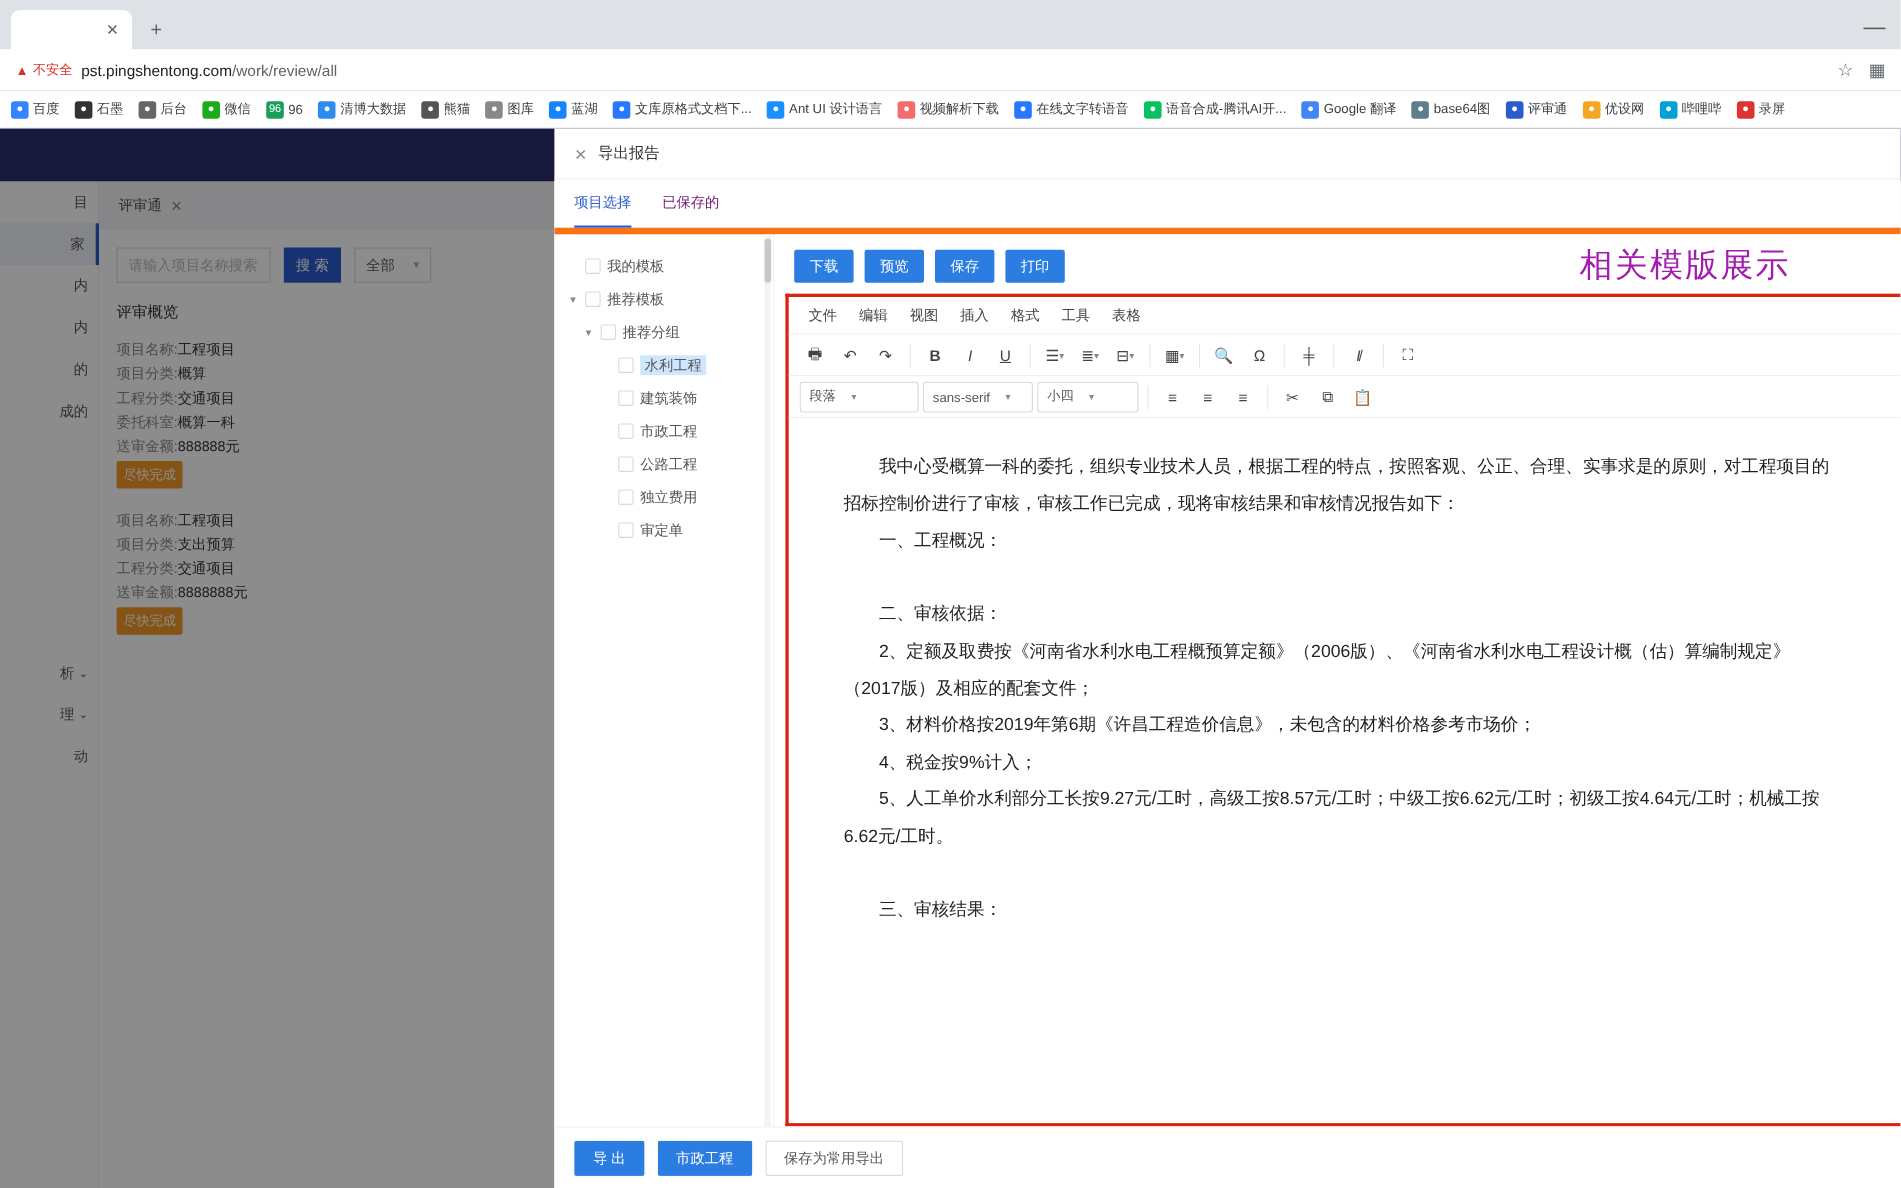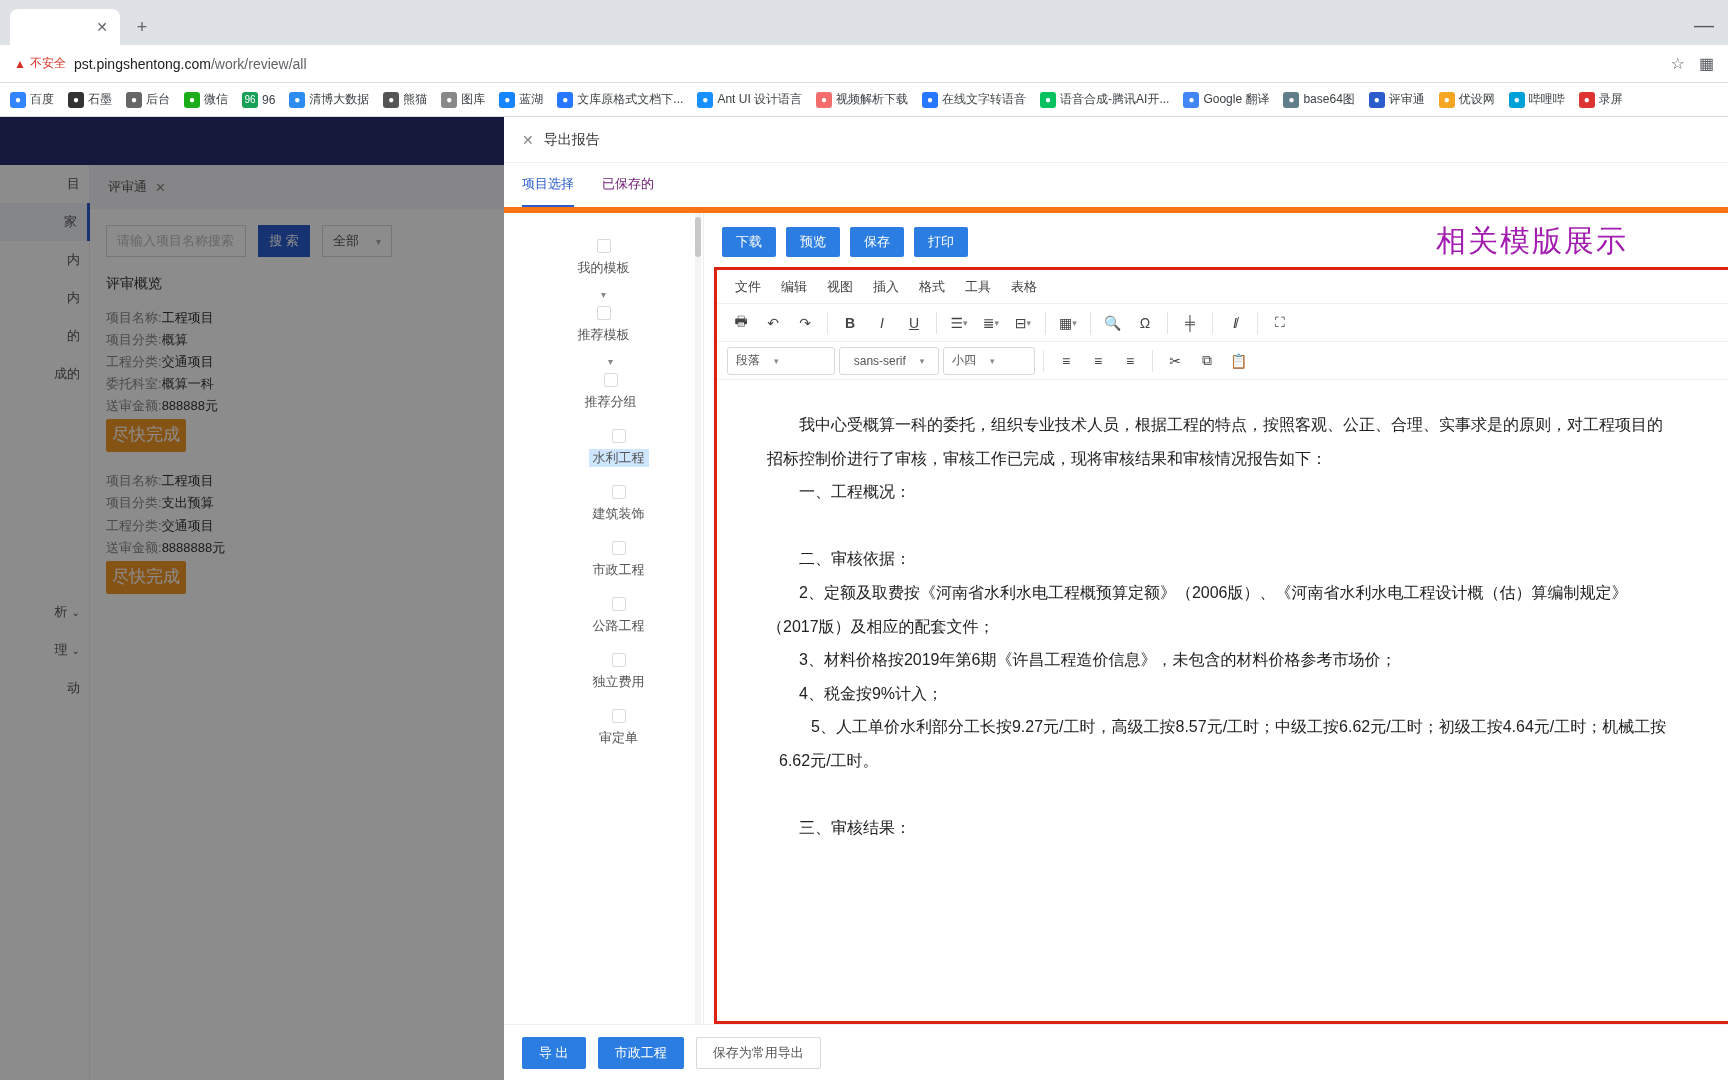--- a/index.html
+++ b/index.html
@@ -25,38 +25,38 @@
 .app-tab .tx { color:#888; }
 .content-area { padding: 16px; }
 .search-row { display: flex; gap: 12px; align-items: center; margin-bottom: 18px; }
 .search-input { width: 140px; height: 32px; border: 1px solid #d9d9d9; padding: 0 10px; font-size: 13px; color: #999; background:#fff; display:flex; align-items:center; }
 .search-btn { width: 52px; height: 32px; background: #2b5cce; color: #fff; font-size: 13px; border: none; display:flex; align-items:center; justify-content:center; }
 .filter-sel { width: 70px; height: 32px; border: 1px solid #d9d9d9; font-size: 13px; color: #555; background:#fff; display:flex; align-items:center; padding:0 10px; justify-content:space-between; }
 .section-title { font-size: 14px; color: #333; margin-bottom: 14px; }
 .proj { margin-bottom: 18px; font-size: 13px; color: #555; line-height: 1.7; }
 .proj .lbl { color: #888; }
 .proj .val { color: #333; }
-.badge { display: inline-block; background: #f39826; color: #fff; font-size: 17px; padding: 2px 6px; border-radius: 2px; margin-top: 2px; }
+.badge { display: inline-block; background: #f39826; color: #fff; font-size: 12px; padding: 2px 6px; border-radius: 2px; margin-top: 2px; }
 .left-nav { position: absolute; left: 0; top: 165px; width: 90px; z-index: 3; }
 .nav-item { height: 38px; display: flex; align-items: center; justify-content: flex-end; padding-right: 10px; font-size: 13px; color: #555; }
 .nav-item.active { background: #f0f3f9; border-right: 3px solid #2b5cce; }
 .nav-caret { font-size:10px; margin-left:4px; }
 
 .modal { position: absolute; left: 504px; top: 117px; right: 0; bottom: 0; background: #fff; z-index: 10; display: flex; flex-direction: column; }
 .modal-head { height: 46px; display: flex; align-items: center; padding: 0 18px; gap: 10px; border-bottom: 1px solid #f0f0f0; }
 .modal-close { font-size: 14px; color: #888; cursor: pointer; }
 .modal-title { font-size: 14px; color: #333; }
 .modal-tabs { display: flex; padding: 0 18px; gap: 28px; border-bottom: 6px solid #f97316; }
 .mtab { padding: 12px 0; font-size: 13px; color: #701a75; cursor: pointer; }
 .mtab.active { color: #2b5cce; border-bottom: 2px solid #2b5cce; }
 .modal-body { flex: 1; display: flex; overflow: hidden; }
 .tree-pane { width: 200px; border-right: 1px solid #f0f0f0; padding: 14px 8px; overflow-y: auto; position:relative; }
 .tree-scroll { position:absolute; right:2px; top:0; width:6px; height:100%; background:#f4f4f4; }
 .tree-scroll-thumb { width:6px; height:40px; background:#c8c8c8; border-radius:3px; margin-top:4px; }
-.tree-node { display: flex; align-items: center; gap: 6px; padding: 6px 4px; font-size: 13px; color: #555; flex-direction: column; }
+.tree-node { display: flex; align-items: center; gap: 6px; padding: 6px 4px; font-size: 13px; color: #555; }
 .tree-caret { width: 10px; font-size: 10px; color: #888; display:inline-block; text-align:center; }
 .tree-cb { width: 14px; height: 14px; border: 1px solid #d9d9d9; border-radius: 2px; flex-shrink:0; }
 .tree-node.hl .tree-label { background: #cfe6ff; padding: 0 4px; }
 .indent1 { padding-left: 18px; }
 .indent2 { padding-left: 34px; }
 .preview-pane { flex: 1; position: relative; overflow: hidden; background:#fff; }
 .preview-title { position: absolute; top: 8px; right: 100px; font-size: 30px; color: #a21caf; font-family: "KaiTi", serif; letter-spacing: 2px; }
 .action-row { display: flex; gap: 10px; padding: 14px 18px; }
 .abtn { height: 30px; padding: 0 14px; background: #2b7de1; color: #fff; font-size: 13px; border: none; border-radius: 2px; display:flex; align-items:center; }
 .editor-frame { position: absolute; left: 10px; top: 54px; right: 0; bottom: 0; border: 3px solid #d21; border-right:none; background: #fff; display: flex; flex-direction: column; }
@@ -344,21 +344,21 @@
           <div class="tb-sep"></div>
           <div class="tb-btn"><i>I</i≯</div>
           <div class="tb-sep"></div>
           <div class="tb-btn">⛶</div>
         </div>
         <div class="toolbar2">
           <div class="tb-sel" style="width:108px;">
               <span>段落</span>
               <span class="tb-caret">▾</span>
             </div>
-          <div class="tb-sel" style="width:100px;justify-content:center;">
+          <div class="tb-sel" style="width:100px;">
               <span>sans-serif</span>
               <span class="tb-caret">▾</span>
             </div>
           <div class="tb-sel" style="width:92px;">
               <span>小四</span>
               <span class="tb-caret">▾</span>
             </div>
           <div class="tb-sep"></div>
           <div class="tb-btn">≡</div>
           <div class="tb-btn">≡</div>
@@ -369,21 +369,21 @@
           <div class="tb-btn">📋</div>
         </div>
         <div class="doc-area" id="doc-area">
             <p>我中心受概算一科的委托，组织专业技术人员，根据工程的特点，按照客观、公正、合理、实事求是的原则，对工程项目的招标控制价进行了审核，审核工作已完成，现将审核结果和审核情况报告如下：</p>
             <p style="text-indent: 2em;">一、工程概况：</p>
             <p>&nbsp;</p>
             <p style="text-indent: 2em;">二、审核依据：</p>
             <p style="text-indent: 2em;">2、定额及取费按《河南省水利水电工程概预算定额》（2006版）、《河南省水利水电工程设计概（估）算编制规定》（2017版）及相应的配套文件；</p>
             <p style="text-indent: 2em;">3、材料价格按2019年第6期《许昌工程造价信息》，未包含的材料价格参考市场价；</p>
             <p style="text-indent: 2em;">4、税金按9%计入；</p>
-            <p style="text-indent: 2em; margin-left: 12px;">5、人工单价水利部分工长按9.27元/工时，高级工按8.57元/工时；中级工按6.62元/工时；初级工按4.64元/工时；机械工按6.62元/工时。</p>
+            <p style="text-indent: 2em;">5、人工单价水利部分工长按9.27元/工时，高级工按8.57元/工时；中级工按6.62元/工时；初级工按4.64元/工时；机械工按6.62元/工时。</p>
             <p>&nbsp;</p>
             <p style="text-indent: 2em;">三、审核结果：</p>
           </div>
       </div>
     </div>
   </div>
   <div class="modal-footer">
     <button class="fbtn primary">
         <span>导 出</span>
       </button>

